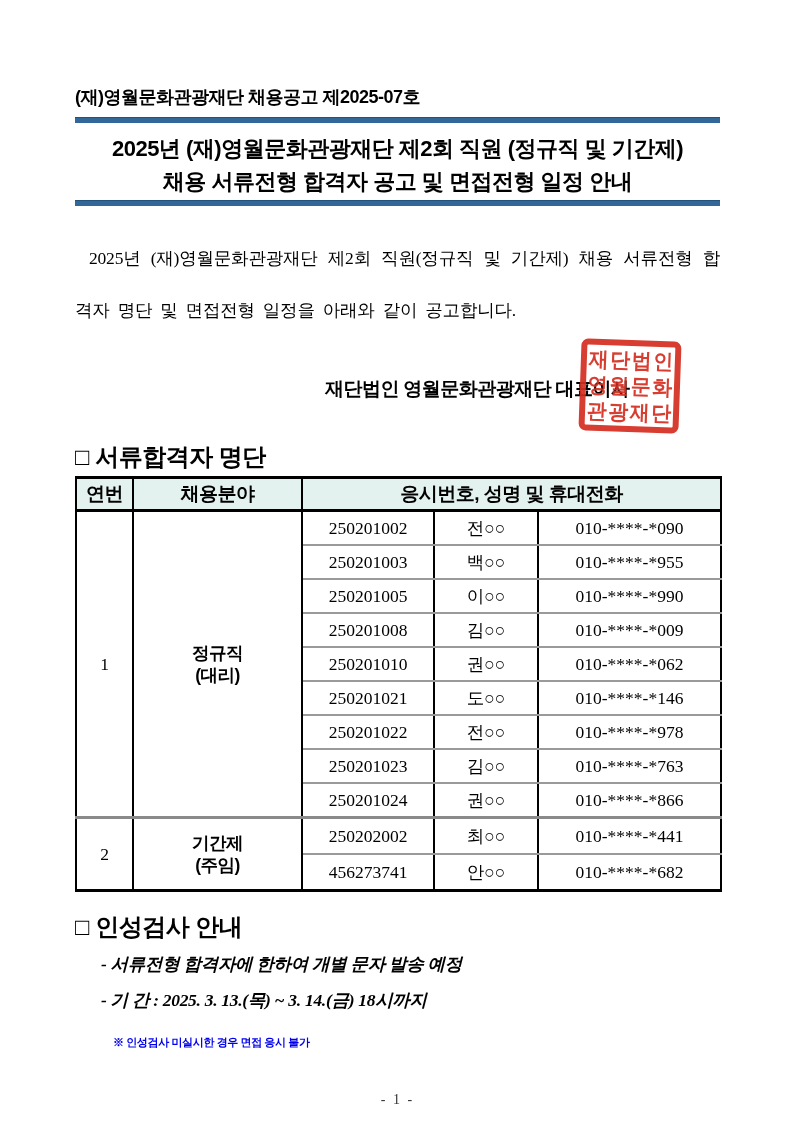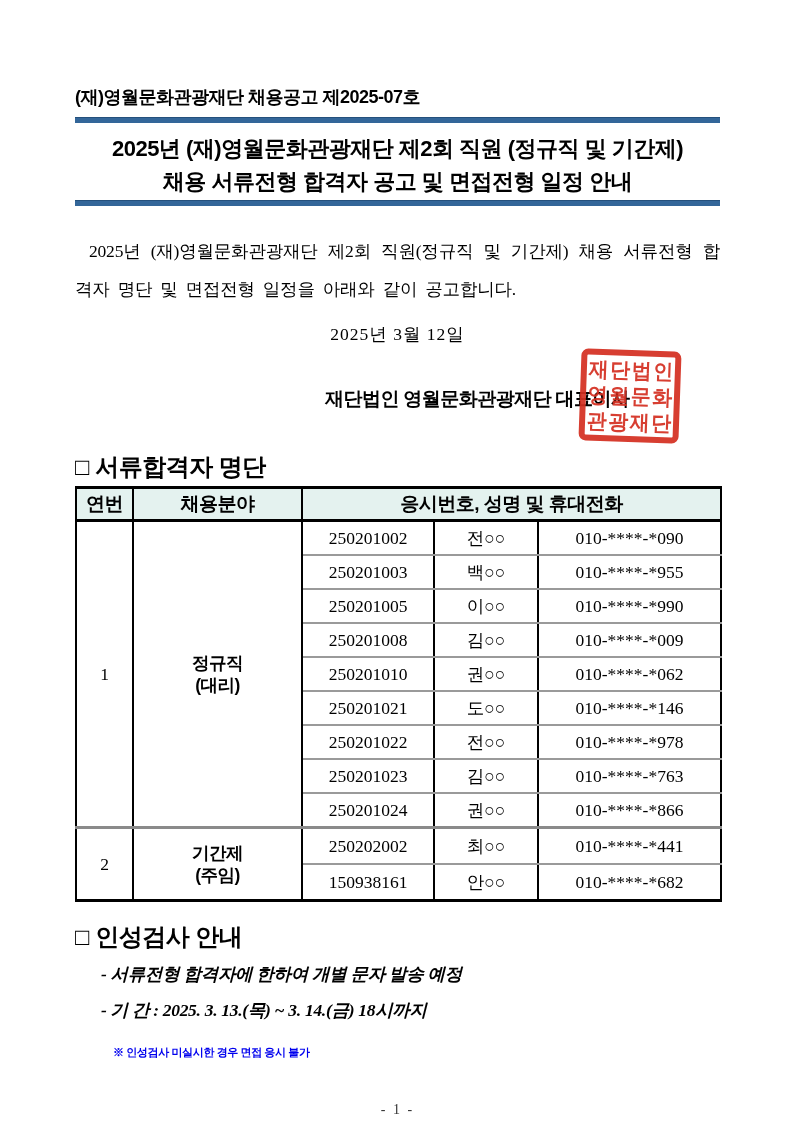--- a/index.html
+++ b/index.html
@@ -20,21 +20,21 @@
   }
   .rule-blue{height:5px;background:#336699;border-top:1px solid #24507c;}
   .title-block{
     margin-top:9px;margin-bottom:2px;
     text-align:center;
     font-family:"Liberation Sans","DejaVu Sans",sans-serif;
     font-weight:bold;font-size:22px;line-height:33px;letter-spacing:-0.5px;
   }
   .body-par{
     margin:26px 0 0 0;
-    font-size:17.5px;line-height:38px;
+    font-size:17.5px;line-height:52px;
     text-align:justify;word-spacing:0.22em;
     text-indent:14px;letter-spacing:-0.2px;
   }
   .date-line{margin-top:14px;text-align:center;font-size:17.5px;line-height:24px;letter-spacing:1px;}
   .sign-area{position:relative;height:104px;margin-top:4px;}
   .sign-text{
     position:absolute;left:250px;top:36px;
     font-family:"Liberation Serif","DejaVu Serif",serif;
     font-weight:bold;font-size:19px;letter-spacing:-0.5px;white-space:nowrap;
   }
@@ -108,21 +108,20 @@
 
   <div class="title-block">
     <div>2025년 (재)영월문화관광재단 제2회  직원 (정규직 및 기간제)</div>
     <div>채용 서류전형 합격자 공고 및 면접전형 일정 안내</div>
   </div>
 
   <div class="rule-blue"></div>
 
   <p class="body-par">2025년 (재)영월문화관광재단 제2회 직원(정규직 및 기간제) 채용 서류전형 합격자 명단 및 면접전형 일정을 아래와 같이 공고합니다.</p>
 
-  <div class="date-line">2025년 3월 12일</div>
 
   <div class="sign-area">
     <div class="sign-text">재단법인 영월문화관광재단 대표이사</div>
     <div class="seal">
       <span>재</span>
       <span>단</span>
       <span>법</span>
       <span>인</span>
       <span>영</span>
       <span>월</span>
@@ -207,21 +206,21 @@
         <td class="cell-no" rowspan="2">2</td>
         <td class="cell-field" rowspan="2">
           <div>기간제</div>
           <div>(주임)</div>
         </td>
         <td class="cell-exam">250202002</td>
         <td class="cell-name">최○○</td>
         <td class="cell-phone">010-****-*441</td>
       </tr>
       <tr class="g2">
-        <td class="cell-exam">150938161</td>
+        <td class="cell-exam">456273741</td>
         <td class="cell-name">안○○</td>
         <td class="cell-phone">010-****-*682</td>
       </tr>
     </tbody>
   </table>
 
   <div class="section-title sec2">□ 인성검사 안내</div>
 
   <div class="bullet">- 서류전형 합격자에 한하여 개별 문자 발송 예정</div>
   <div class="bullet">- 기 간 : 2025. 3. 13.(목) ~ 3. 14.(금) 18시까지</div>

